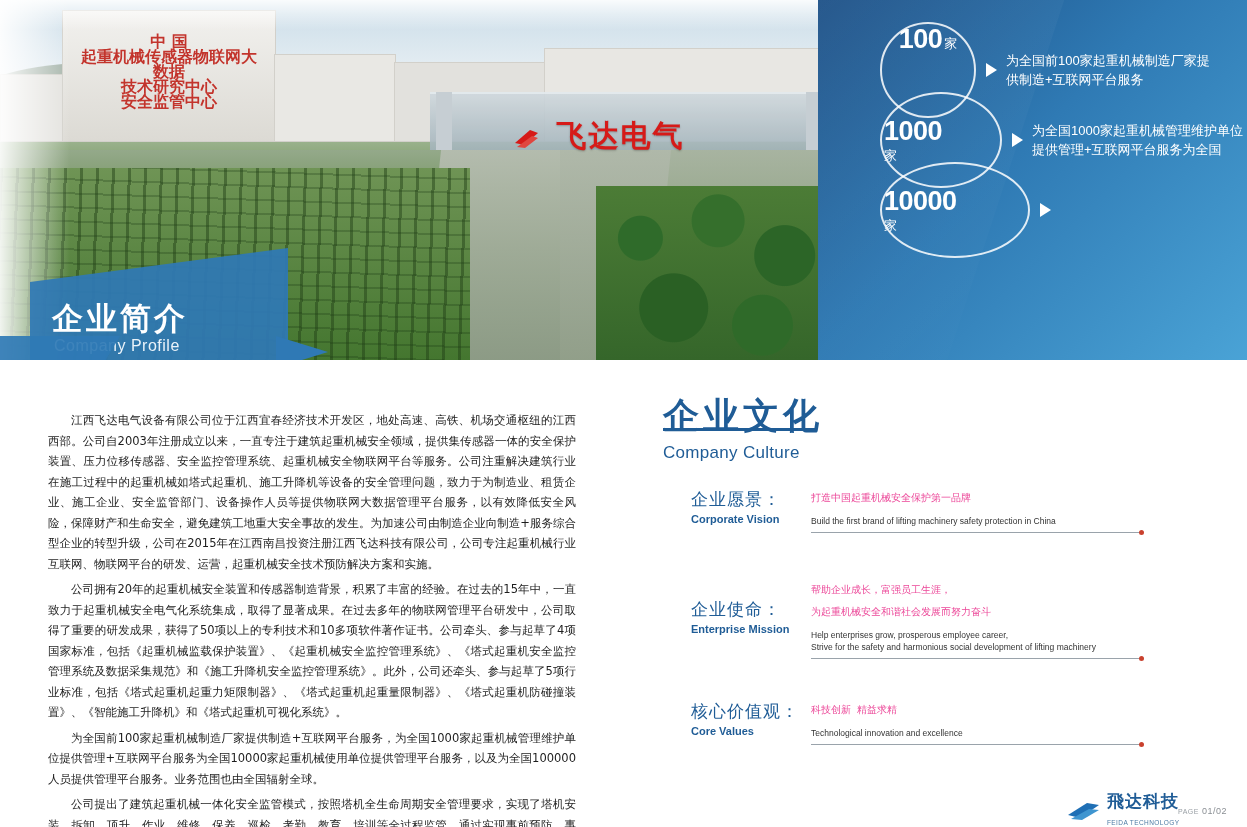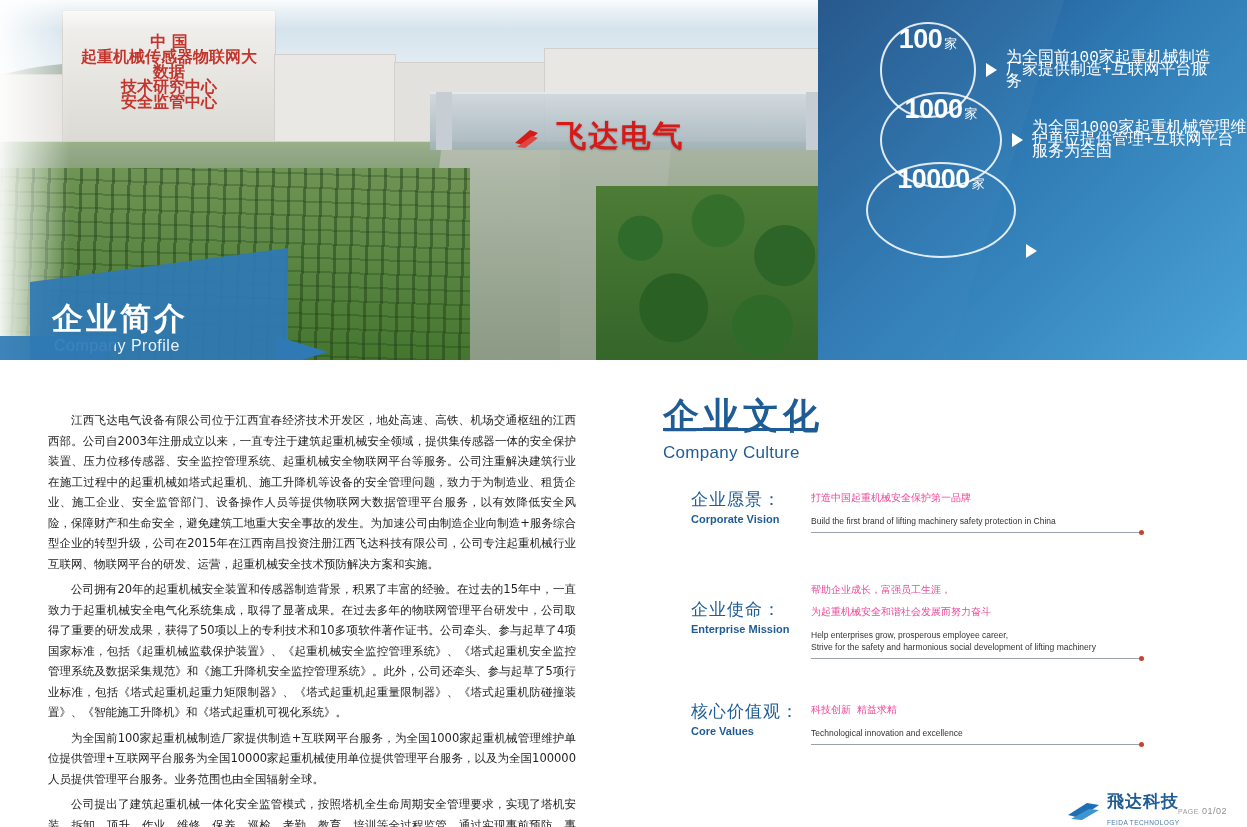--- a/index.html
+++ b/index.html
@@ -125,34 +125,34 @@
   }
   .stat-row{
     position:absolute;display:flex;align-items:center;
   }
   .stat-circle{
     position:relative;width:96px;height:96px;border-radius:50%;
     border:2px solid rgba(255,255,255,.85);
     display:flex;align-items:baseline;justify-content:center;
     box-sizing:border-box;
   }
-  .stat-circle.wide{width:132px;height:96px;border-radius:50%;}
+  .stat-circle.wide{width:132px;height:96px;border-radius:50%;flex-direction:column;}
   .stat-num{
     color:#fff;font-weight:bold;font-size:27px;letter-spacing:-.5px;
     font-family:"Liberation Sans",sans-serif;
   }
   .stat-unit{color:#fff;font-size:13px;margin-left:2px;font-family:"DejaVu Sans",sans-serif;}
   .stat-arrow{
     width:0;height:0;border-left:11px solid #ffffff;
     border-top:7px solid transparent;border-bottom:7px solid transparent;
     margin:0 9px 0 10px;flex:0 0 auto;
   }
   .stat-text{
-    color:#ffffff;font-size:16px;line-height:12px;max-width:215px;
-    font-family:Liberation Mono, monospace;
+    color:#ffffff;font-size:13px;line-height:19px;max-width:215px;
+    font-family:Liberation Sans, sans-serif;
   }
 
   
   .tri-banner{
     position:absolute;left:30px;top:248px;width:300px;height:112px;
     background:#2f79b5;
     clip-path:polygon(0 34px,258px 0,258px 112px,0 112px);
     opacity:.93;
   }
   .tri-deco{
@@ -288,21 +288,21 @@
 
     <div class="stat-row" style="left:62px;top:92px;">
       <div class="stat-circle wide">
         <span class="stat-num">1000</span>
         <span class="stat-unit">家</span>
       </div>
       <div class="stat-arrow"></div>
       <div class="stat-text">为全国1000家起重机械管理维护单位提供管理+互联网平台服务为全国</div>
     </div>
 
-    <div class="stat-row" style="left:48px;top:162px;align-items:flex-end;">
+    <div class="stat-row" style="left:62px;top:162px;">
       <div class="stat-circle wide" style="width:150px;">
         <span class="stat-num">10000</span>
         <span class="stat-unit">家</span>
       </div>
       <div class="stat-arrow"></div>
     </div>
 
   </div>
 
   <div class="tri-banner"></div>

